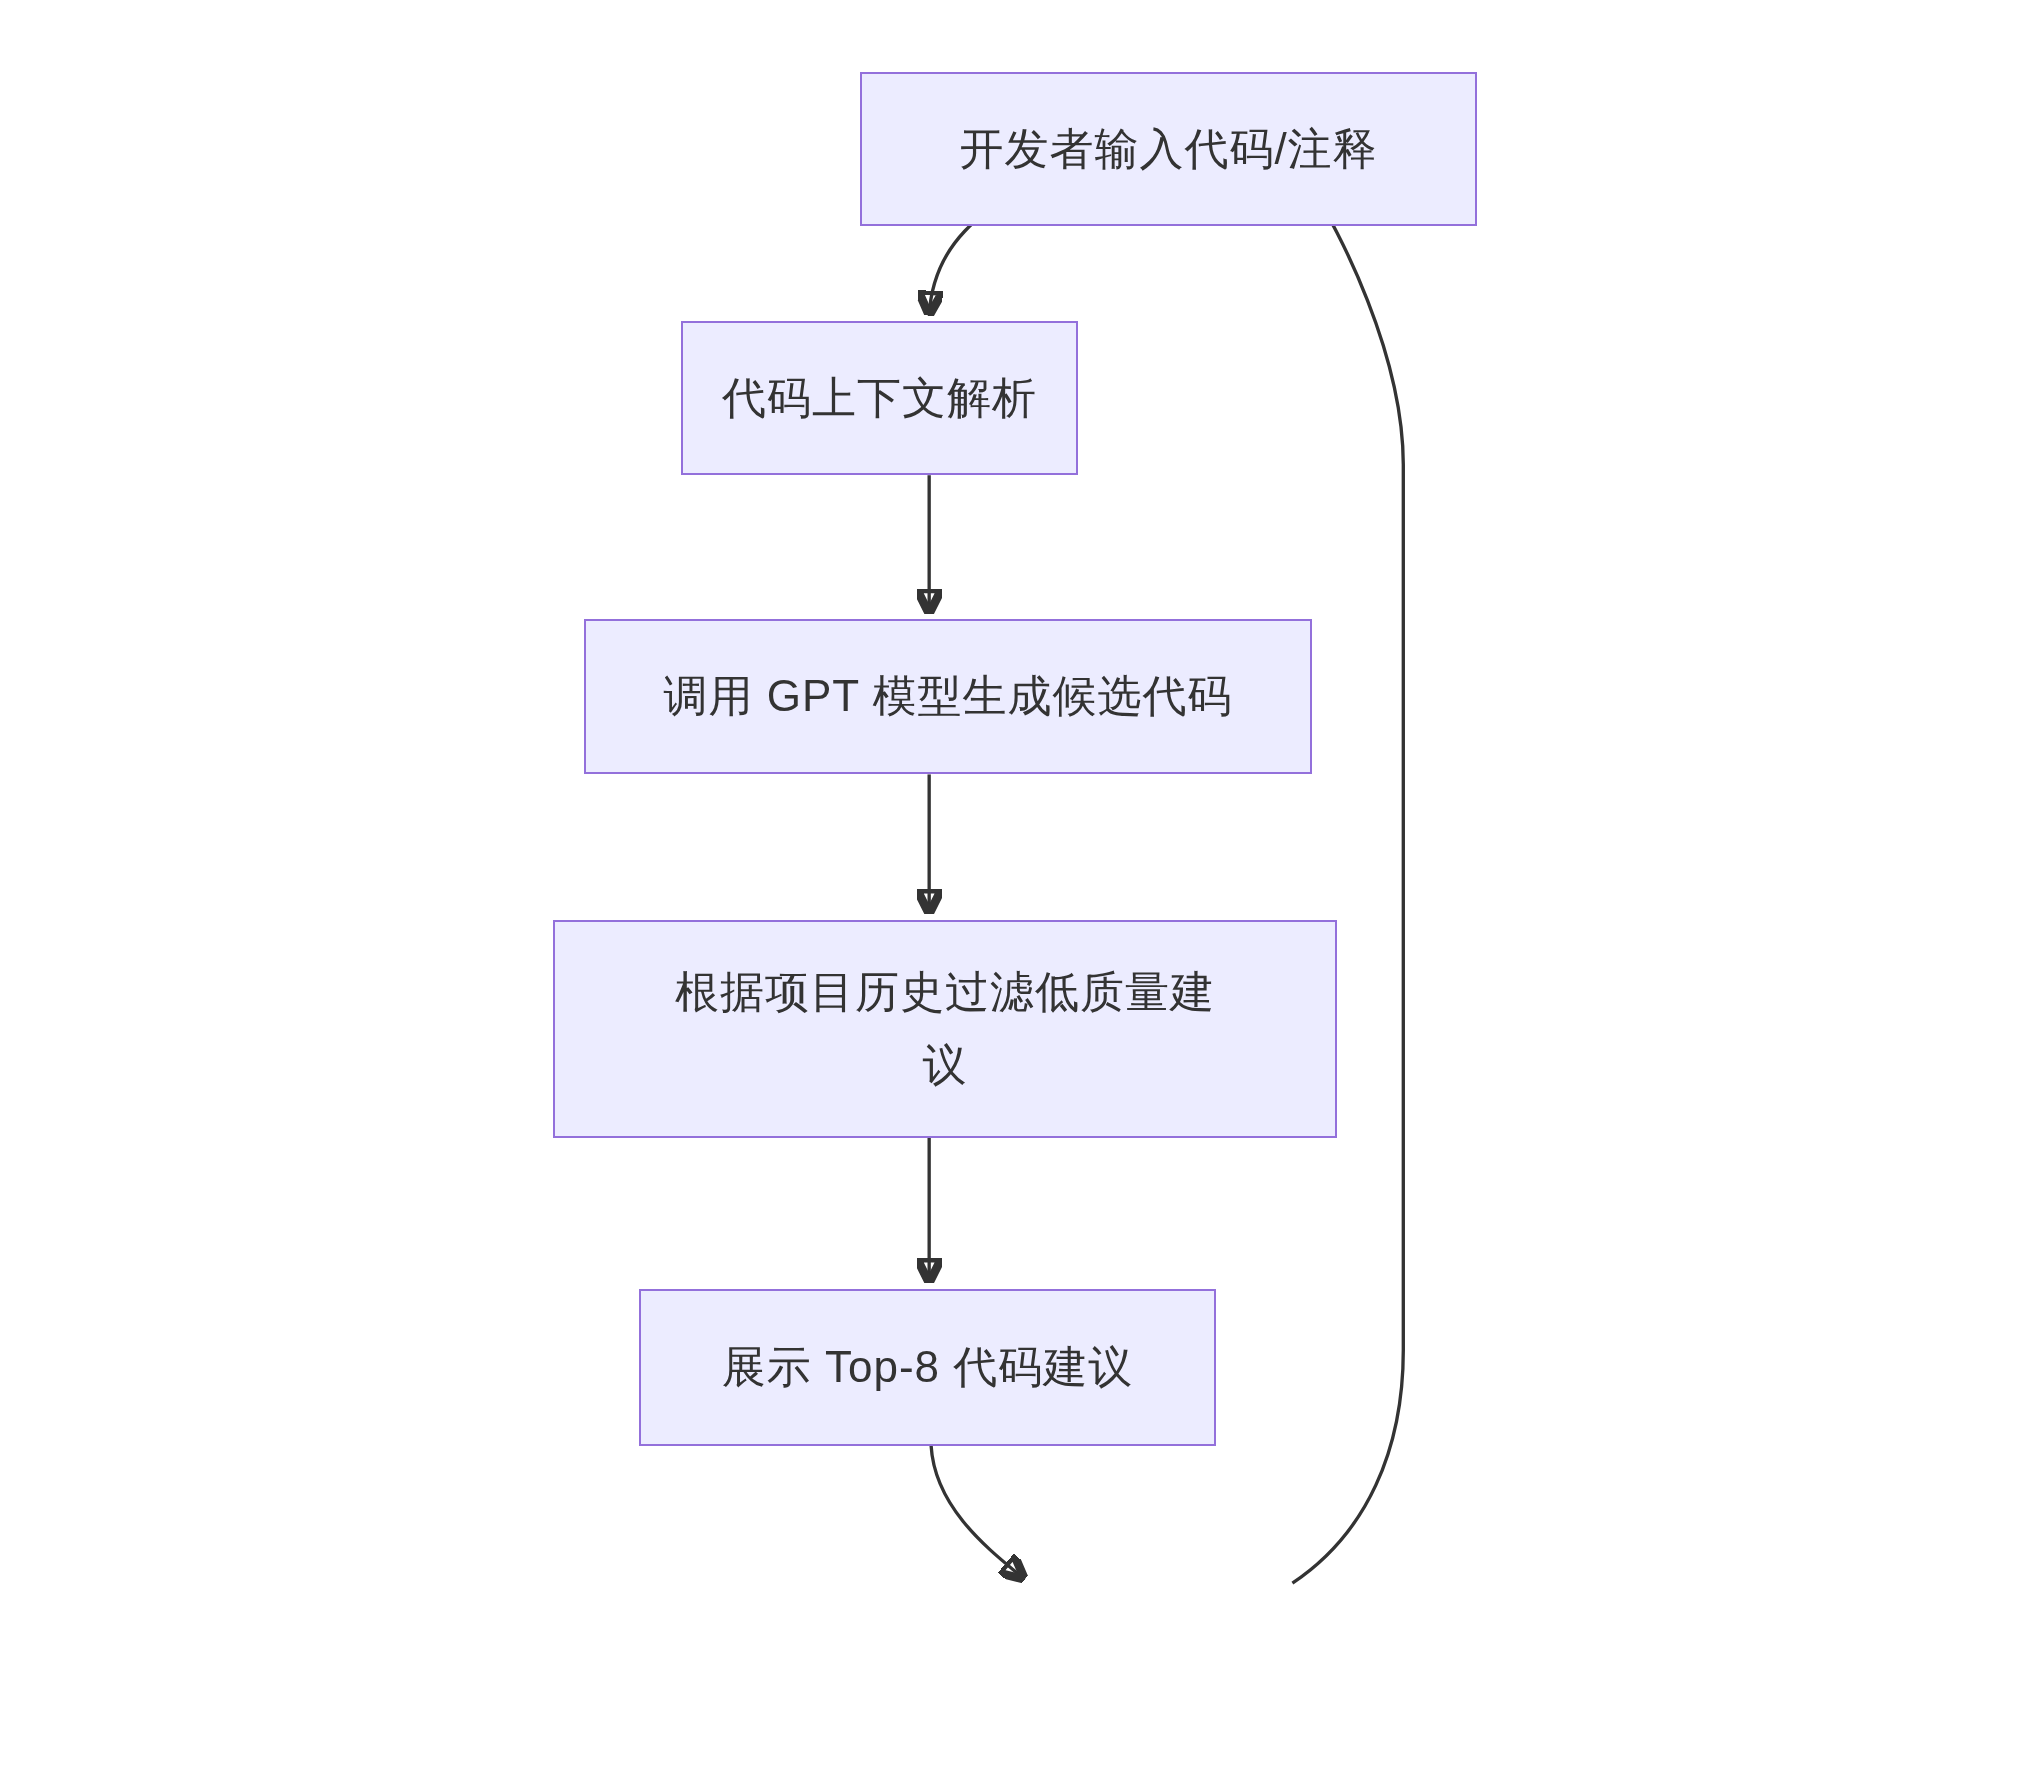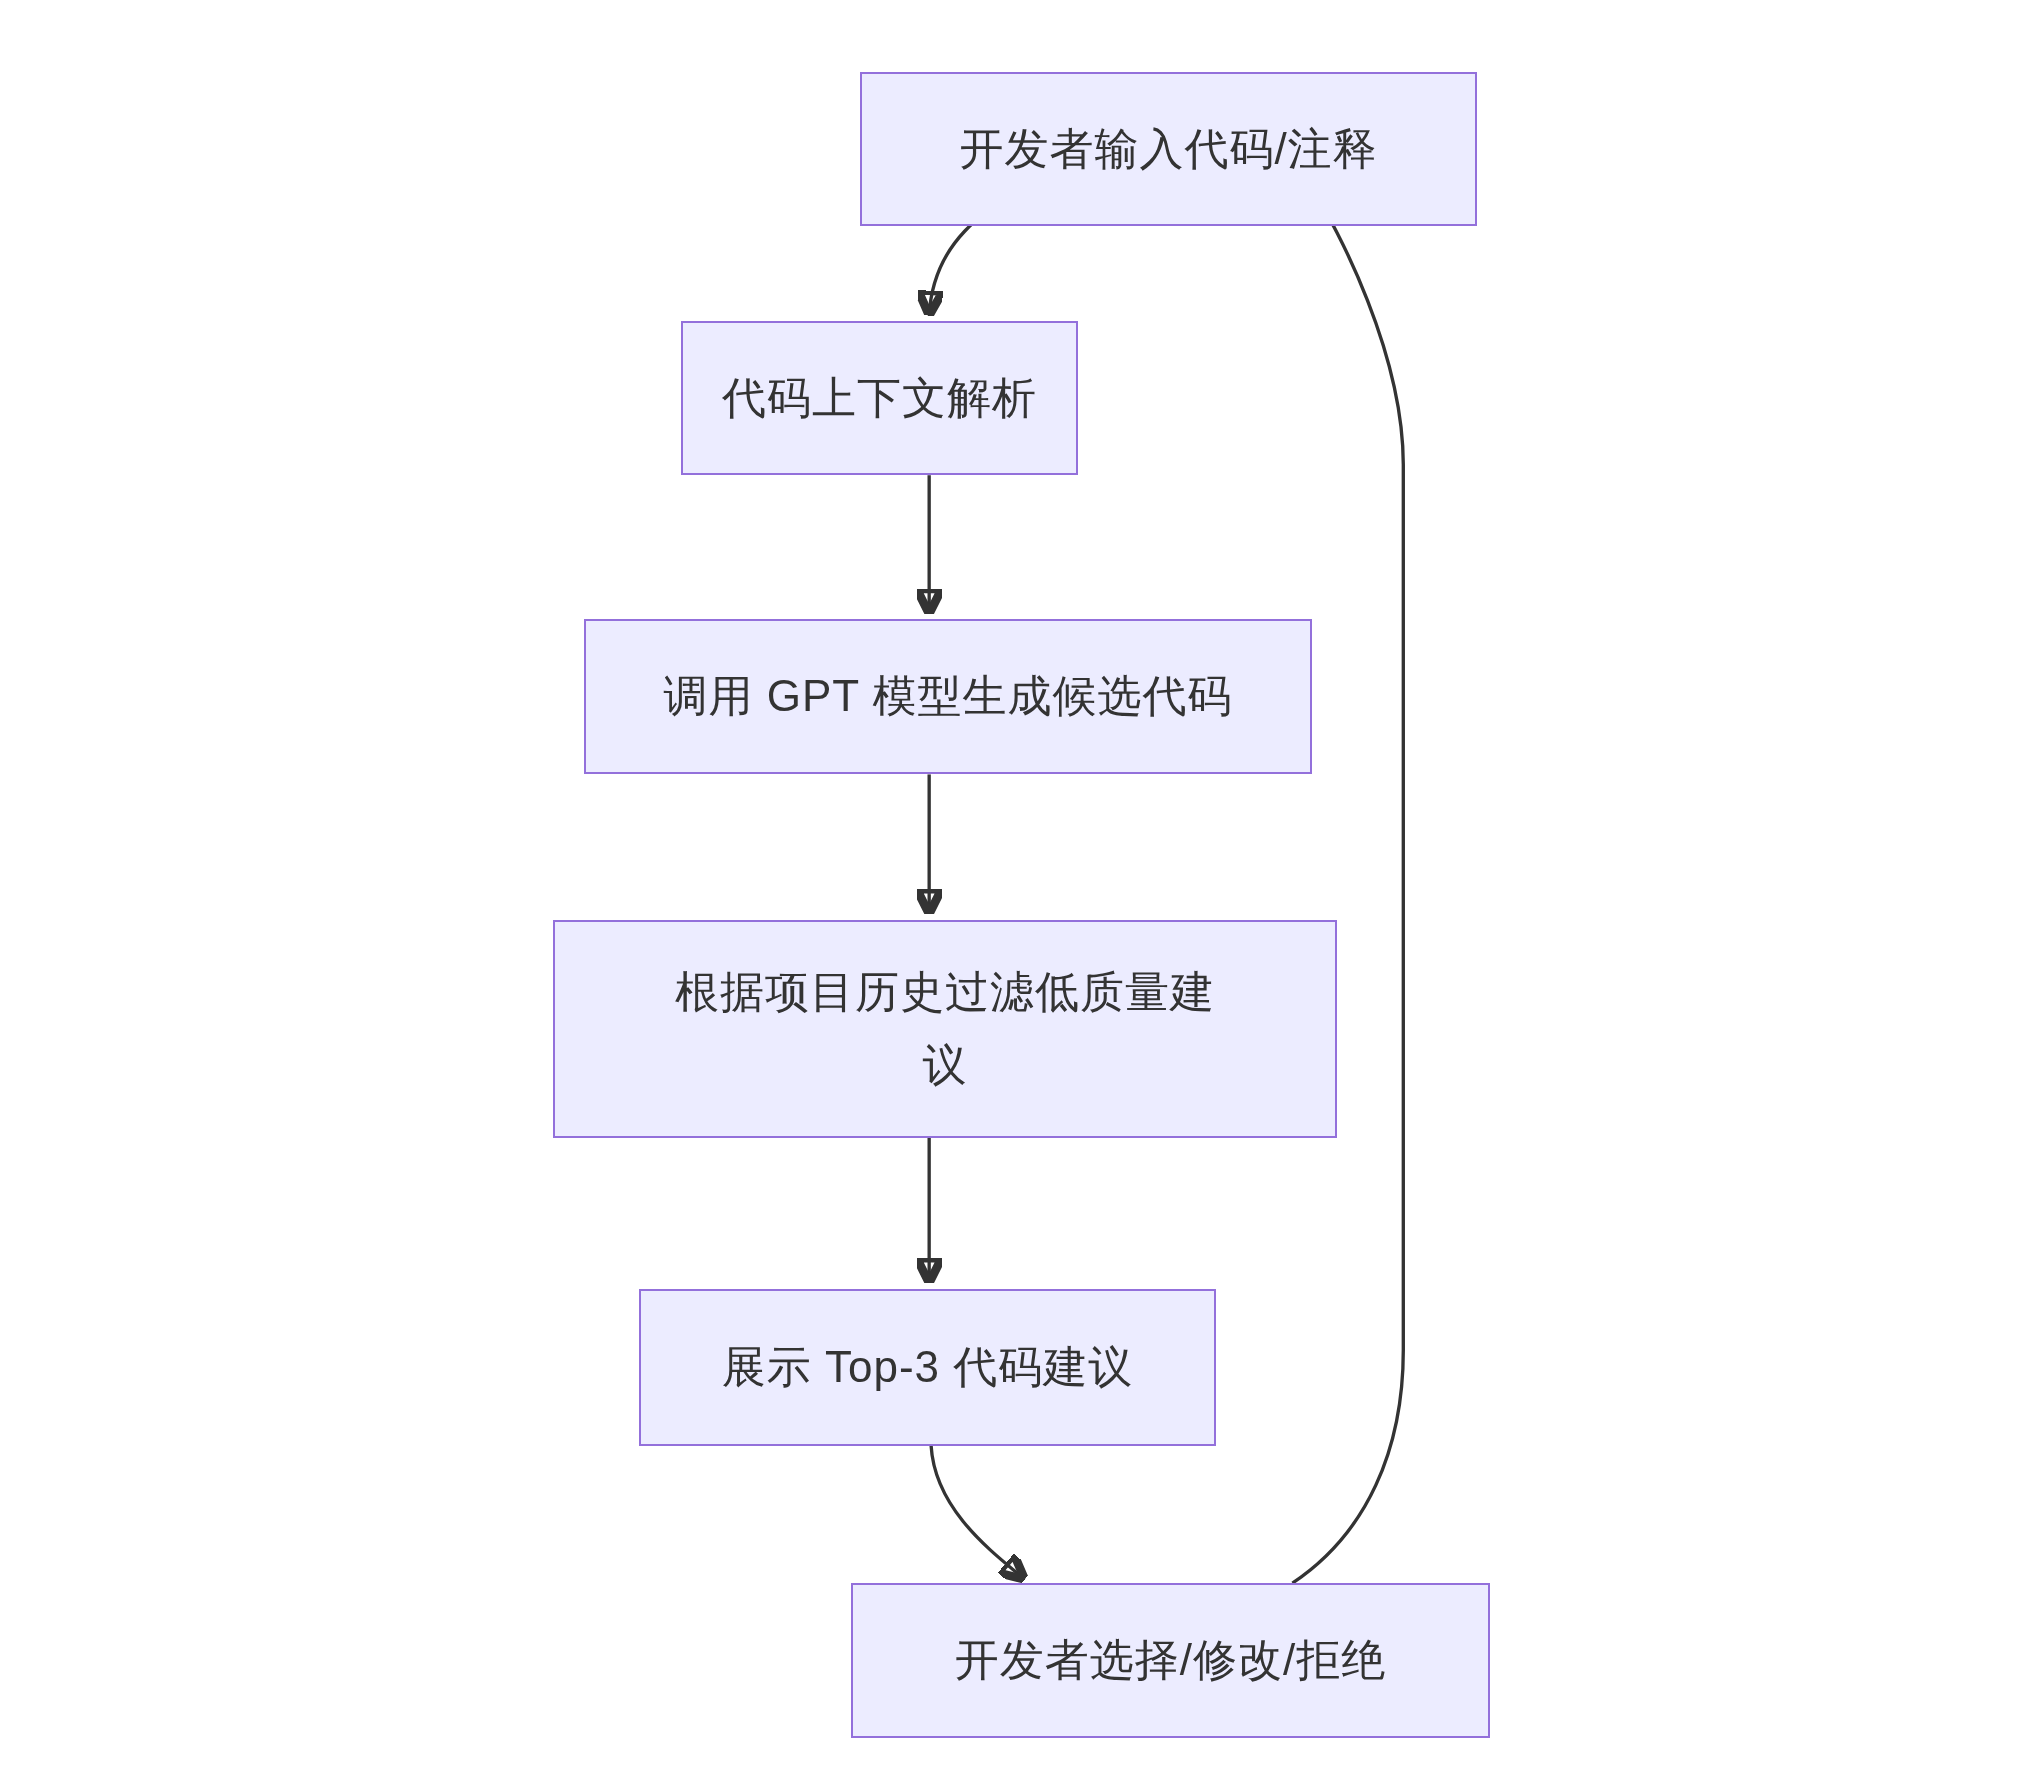--- a/index.html
+++ b/index.html
@@ -84,21 +84,18 @@
   <div class="node n3">
     <span class="node-label">调用 GPT 模型生成候选代码</span>
   </div>
 
   <div class="node n4">
     <span class="node-label">根据项目历史过滤低质量建
 议</span>
   </div>
 
   <div class="node n5">
-    <span class="node-label">展示 Top-3 代码建议</span>
+    <span class="node-label">展示 Top-8 代码建议</span>
   </div>
 
-  <div class="node n6">
-    <span class="node-label">开发者选择/修改/拒绝</span>
-  </div>
 
 </div>
 
 
 </body></html>

